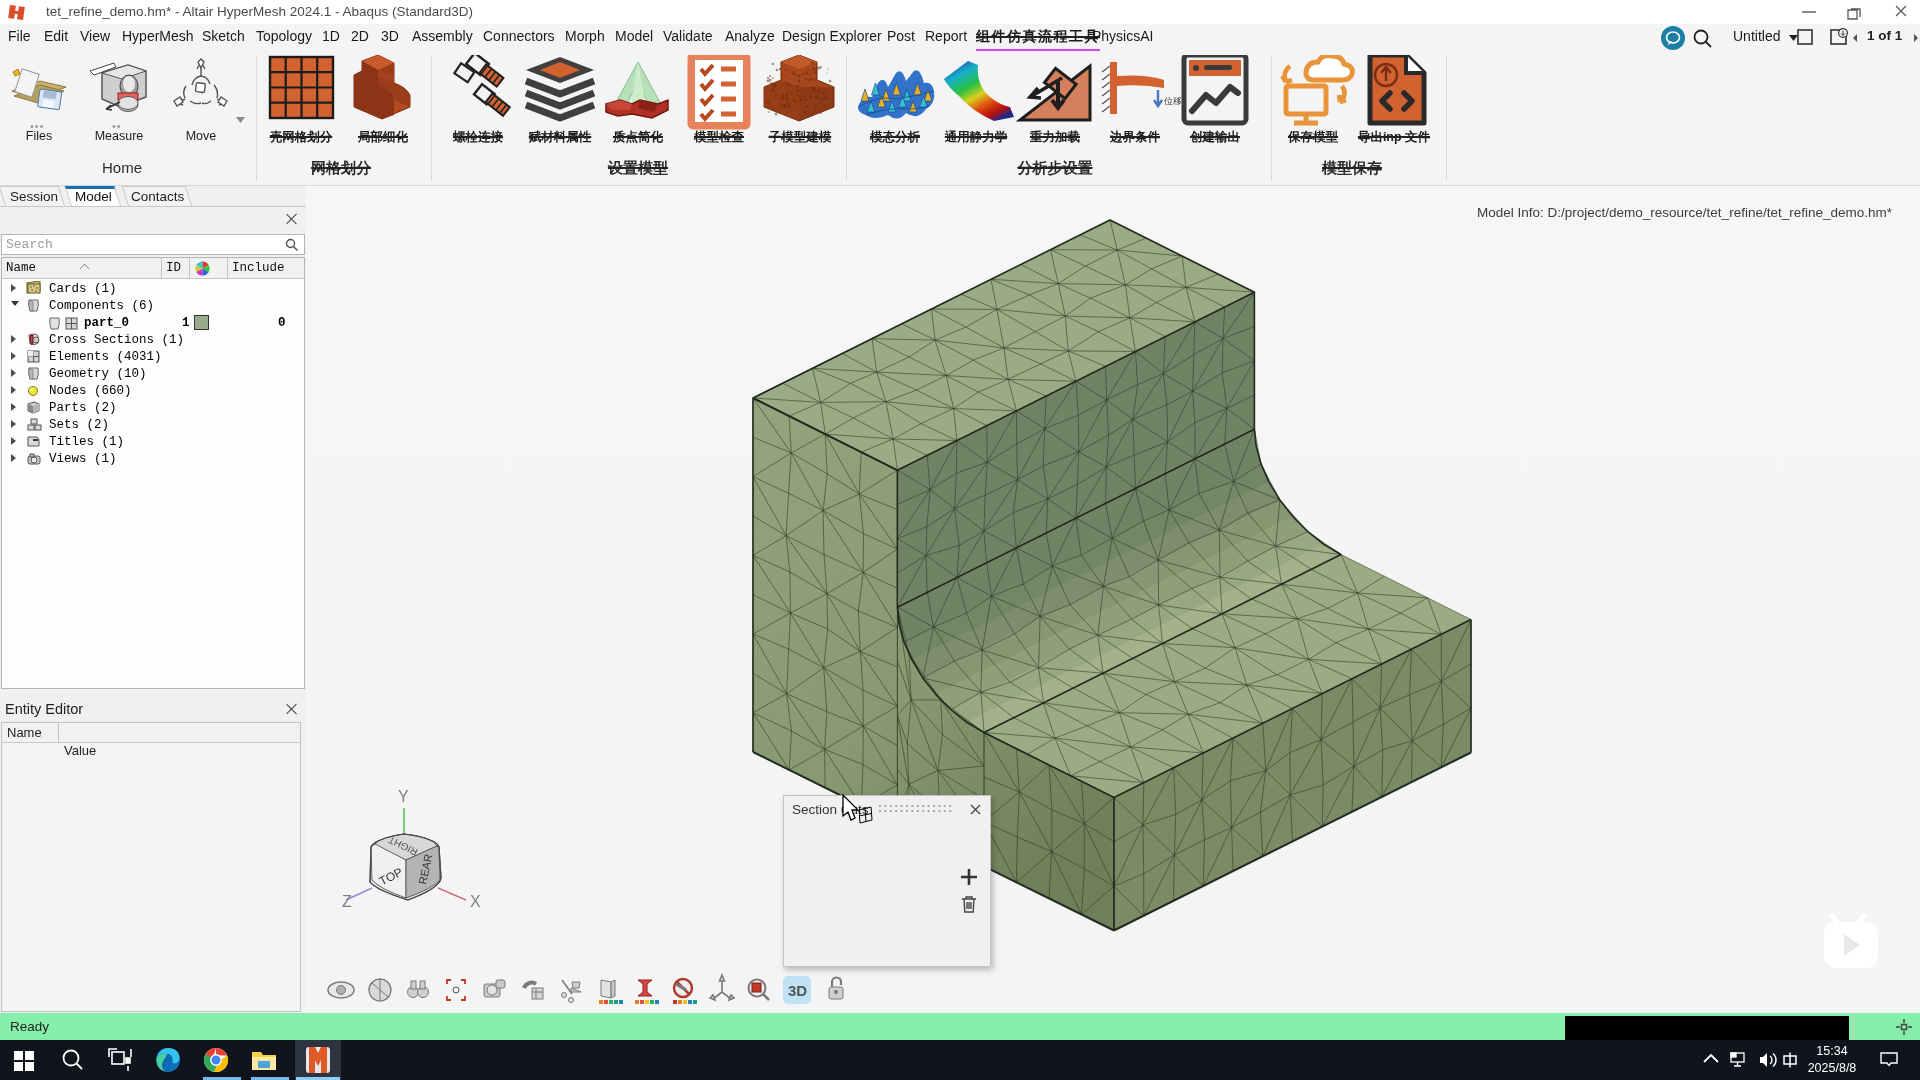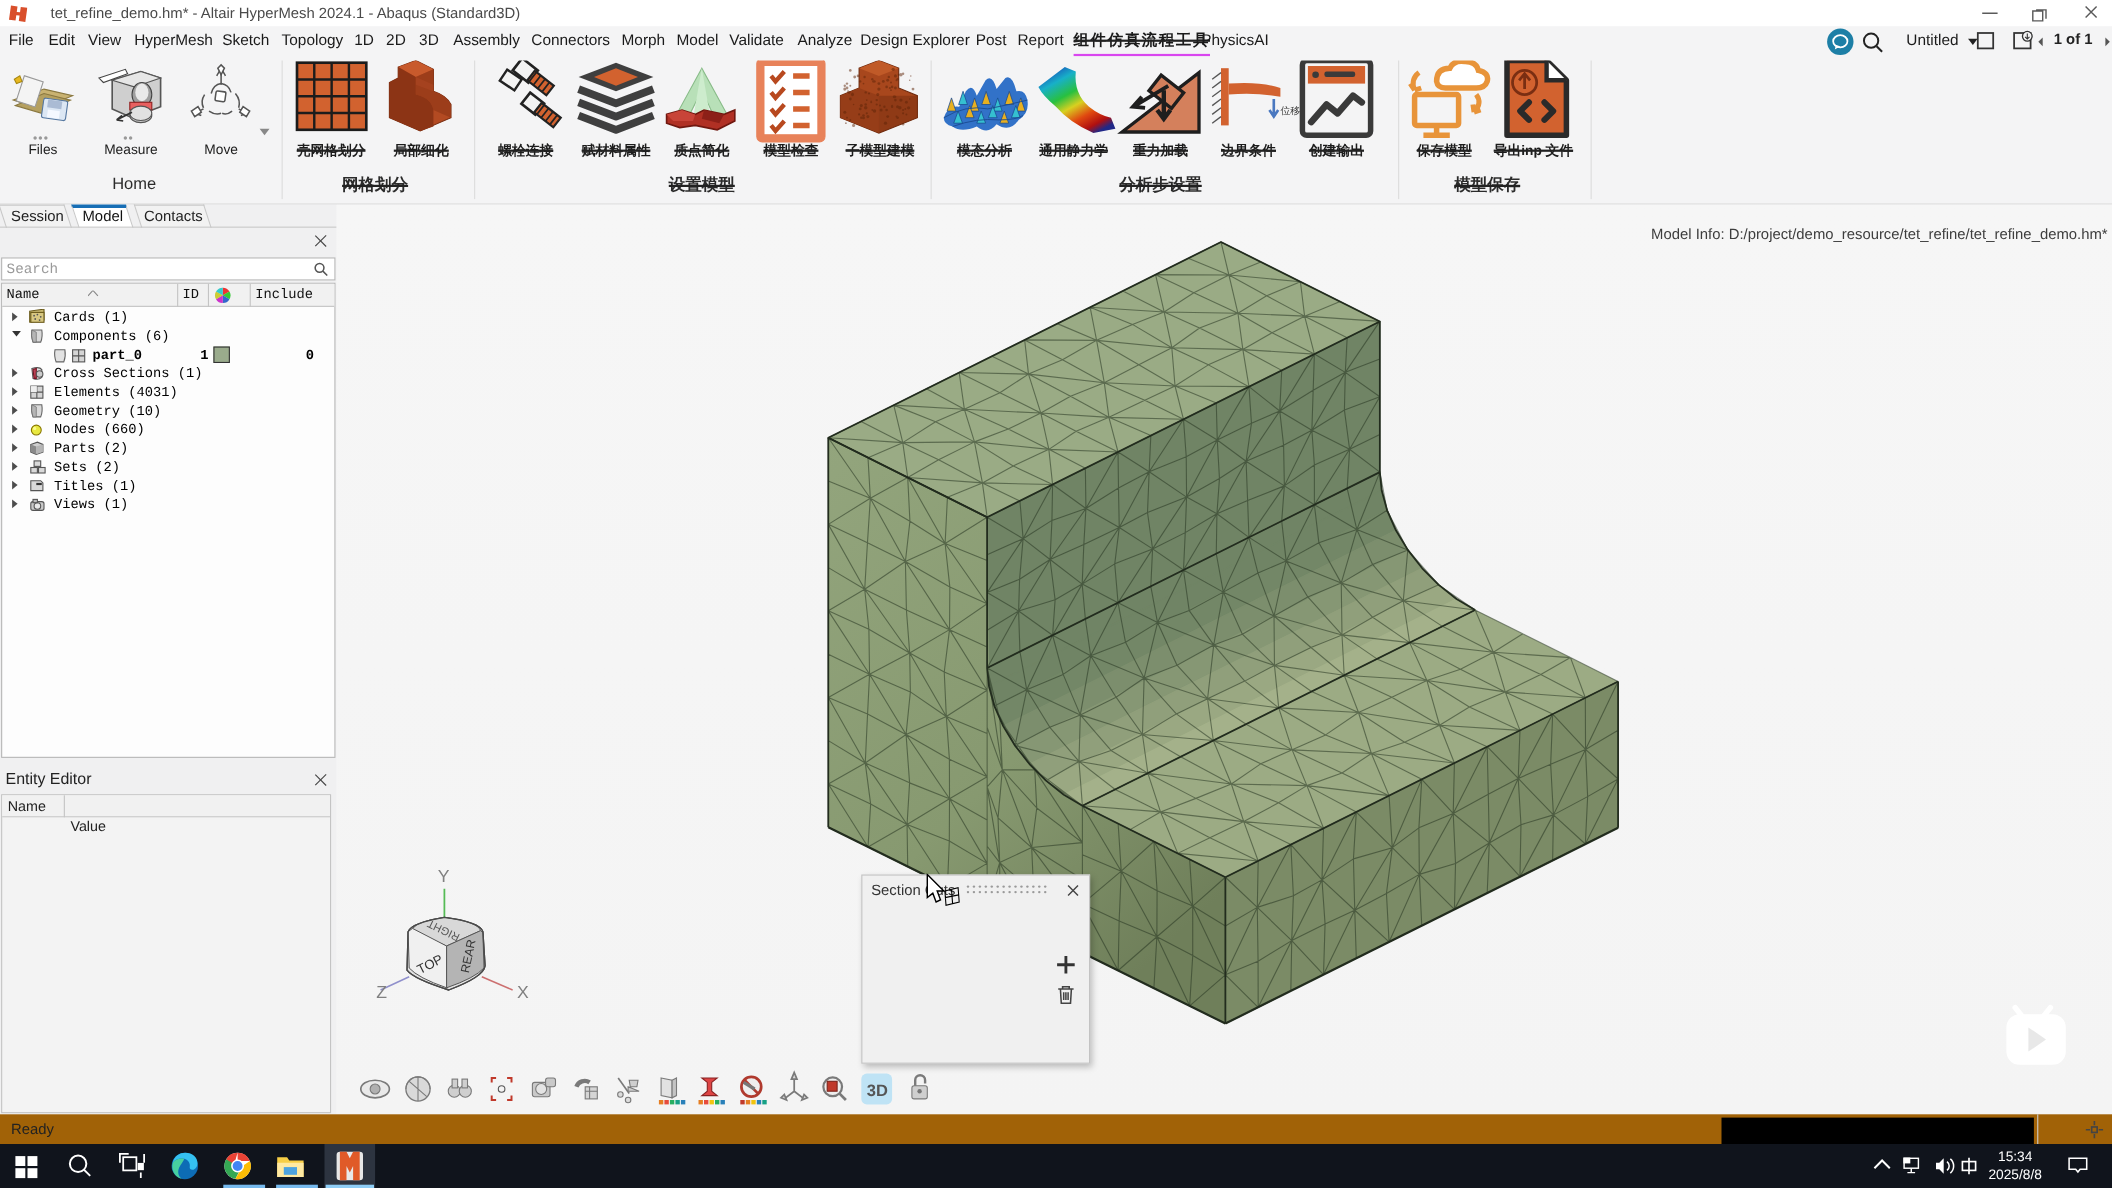--- a/index.html
+++ b/index.html
@@ -39,24 +39,24 @@
   .arr-d { border-top:5px solid #333; border-left:4px solid transparent; border-right:4px solid transparent; }
   .trow .txt { position:absolute; top:1px; }
 
   
   #eetitle { position:absolute; left:5px; top:515px; font-size:14.5px; color:#222; }
   #eetable { position:absolute; left:1px; top:536px; width:300px; height:290px; background:#f3f3f3; border:1px solid #c4c4c4; }
   #eehdr { position:absolute; left:0; top:0; width:298px; height:20px; background:#f1f1f1; border-bottom:1px solid #c9c9c9; font-size:13px; color:#222; }
 
   
   #viewport { position:absolute; left:306px; top:186px; width:1614px; height:827px; background:linear-gradient(180deg,#f6f6f6 0%,#f4f4f4 100%); }
-  #modelinfo { position:absolute; left:1171px; top:19px; font-size:13.5px; color:#3d3d3d;margin-left:24px; }
+  #modelinfo { position:absolute; left:1171px; top:19px; font-size:13.5px; color:#3d3d3d; }
 
   
-  #statusbar { position:absolute; left:0; top:1013px; width:1920px; height:27px; background:#a16207; }
+  #statusbar { position:absolute; left:0; top:1013px; width:1920px; height:27px; background:#86efac; }
   #statusbar .ready { position:absolute; left:10px; top:6px; font-size:13.5px; color:#222; }
   #blackbar { position:absolute; left:1565px; top:1016px; width:284px; height:24px; background:#000; }
 
   
   #taskbar { position:absolute; left:0; top:1040px; width:1920px; height:40px; background:#10141c; }
   .tbicon { position:absolute; top:4px; width:32px; height:32px; }
   .underline { position:absolute; top:37px; height:3px; background:#76b9ed; }
   #clock { position:absolute; left:1804px; top:3px; width:56px; text-align:center; color:#fff; font-size:12.5px; line-height:17px; }
 </style>
 </head>

